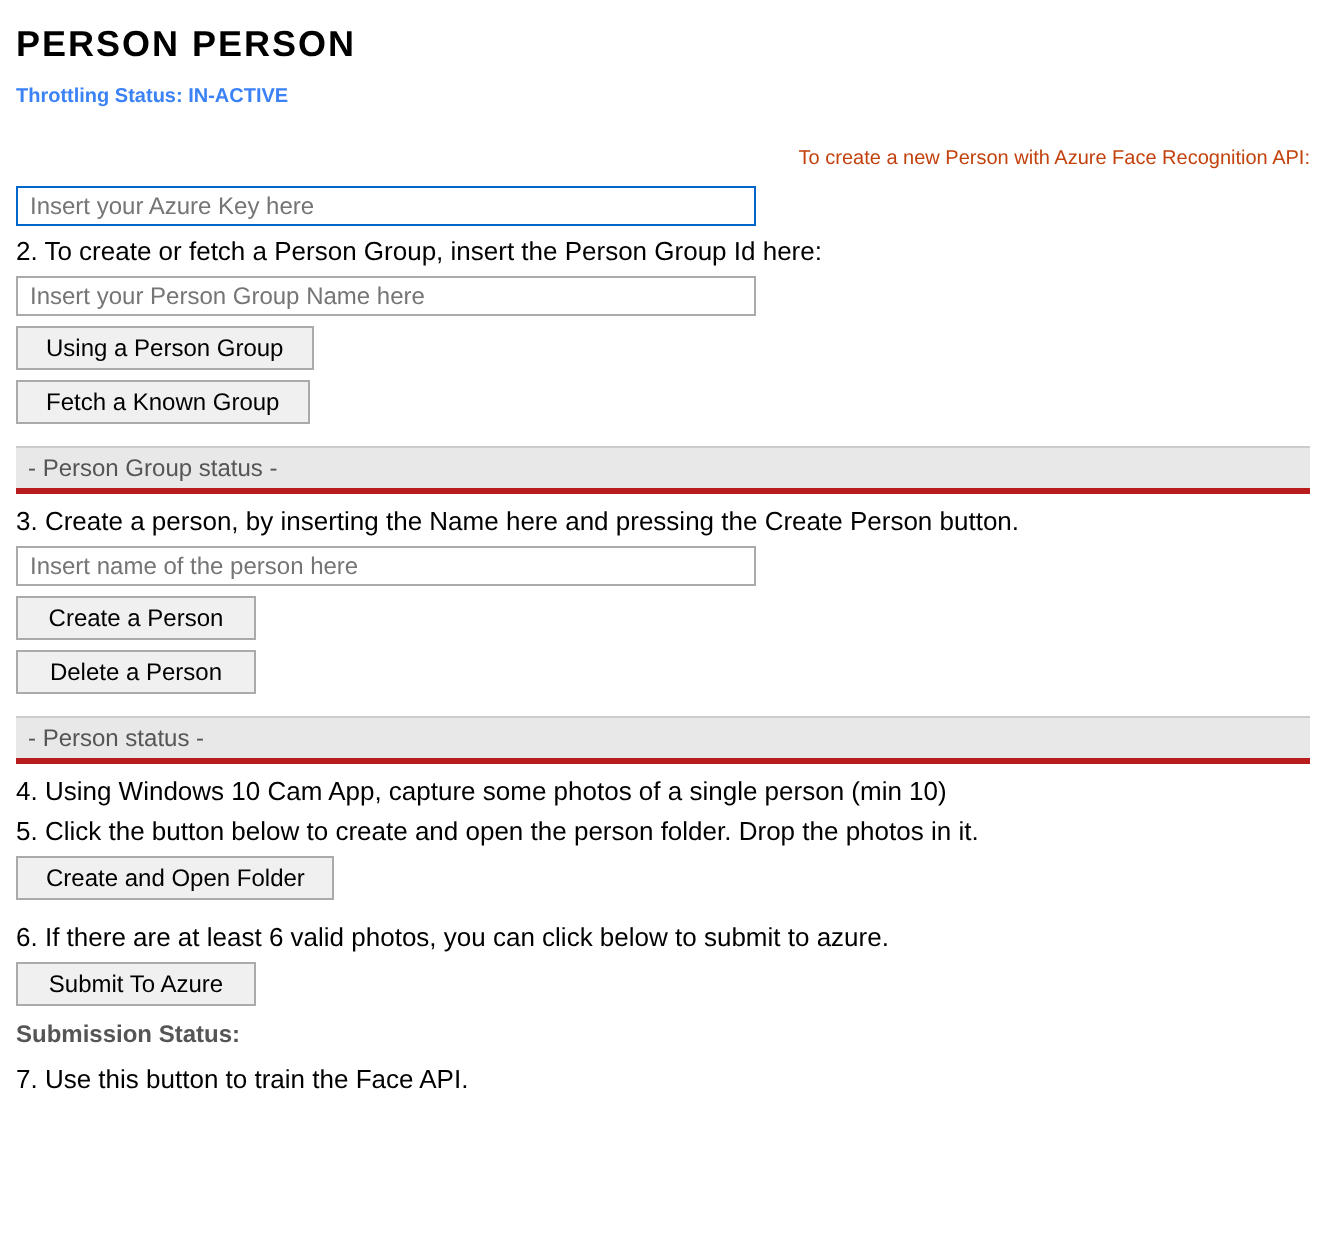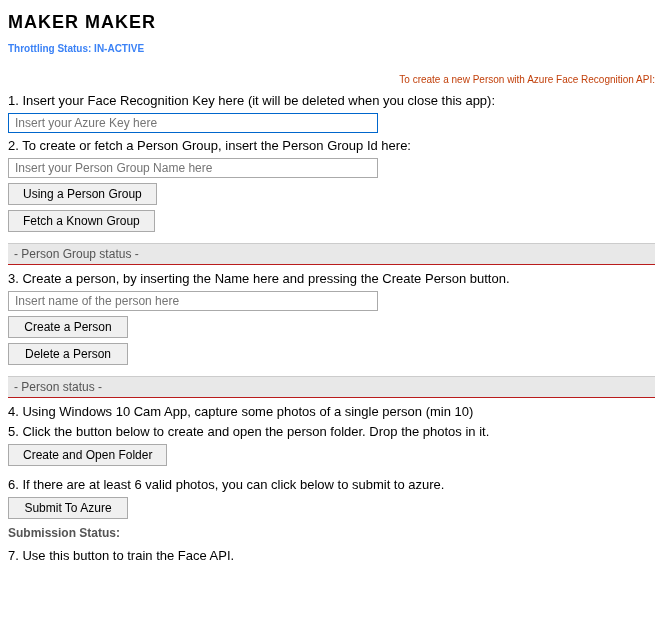--- a/index.html
+++ b/index.html
@@ -80,46 +80,45 @@
       font-size: 12px;
       color: #555;
       margin-bottom: 6px;
       padding: 2px 0;
       font-weight: bold;
     }
 
     .divider-row {
       background: #e8e8e8;
       border-top: 1px solid #ccc;
-      border-bottom: 1px solid #b91c1c;
+      border-bottom: 3px solid #b91c1c;
       padding: 3px 6px;
       font-size: 12px;
       color: #555;
       margin-bottom: 6px;
     }
 
     .section {
       margin-bottom: 6px;
     }
 
     .step-row {
       margin-bottom: 4px;
     }
   </style>
 </head>
 <body>
 
-<div class="app-title">MAKER MAKER</div>
+<div class="app-title">PERSON PERSON</div>
 
 <div class="throttle-status">Throttling Status: IN-ACTIVE</div>
 
 <div class="description">To create a new Person with Azure Face Recognition API:</div>
 
 <div class="section step-row">
-  <div class="section-label">1. Insert your Face Recognition Key here (it will be deleted when you close this app):</div>
   <input class="text-input azure-key-input" type="text" placeholder="Insert your Azure Key here" style="">
 </div>
 
 <div class="section">
   <div class="section-label">2. To create or fetch a Person Group, insert the Person Group Id here:</div>
   <input class="text-input" type="text" placeholder="Insert your Person Group Name here" style="">
   <button class="btn">Using a Person Group</button>
   <br>
   <button class="btn">Fetch a Known Group</button>
 </div>

